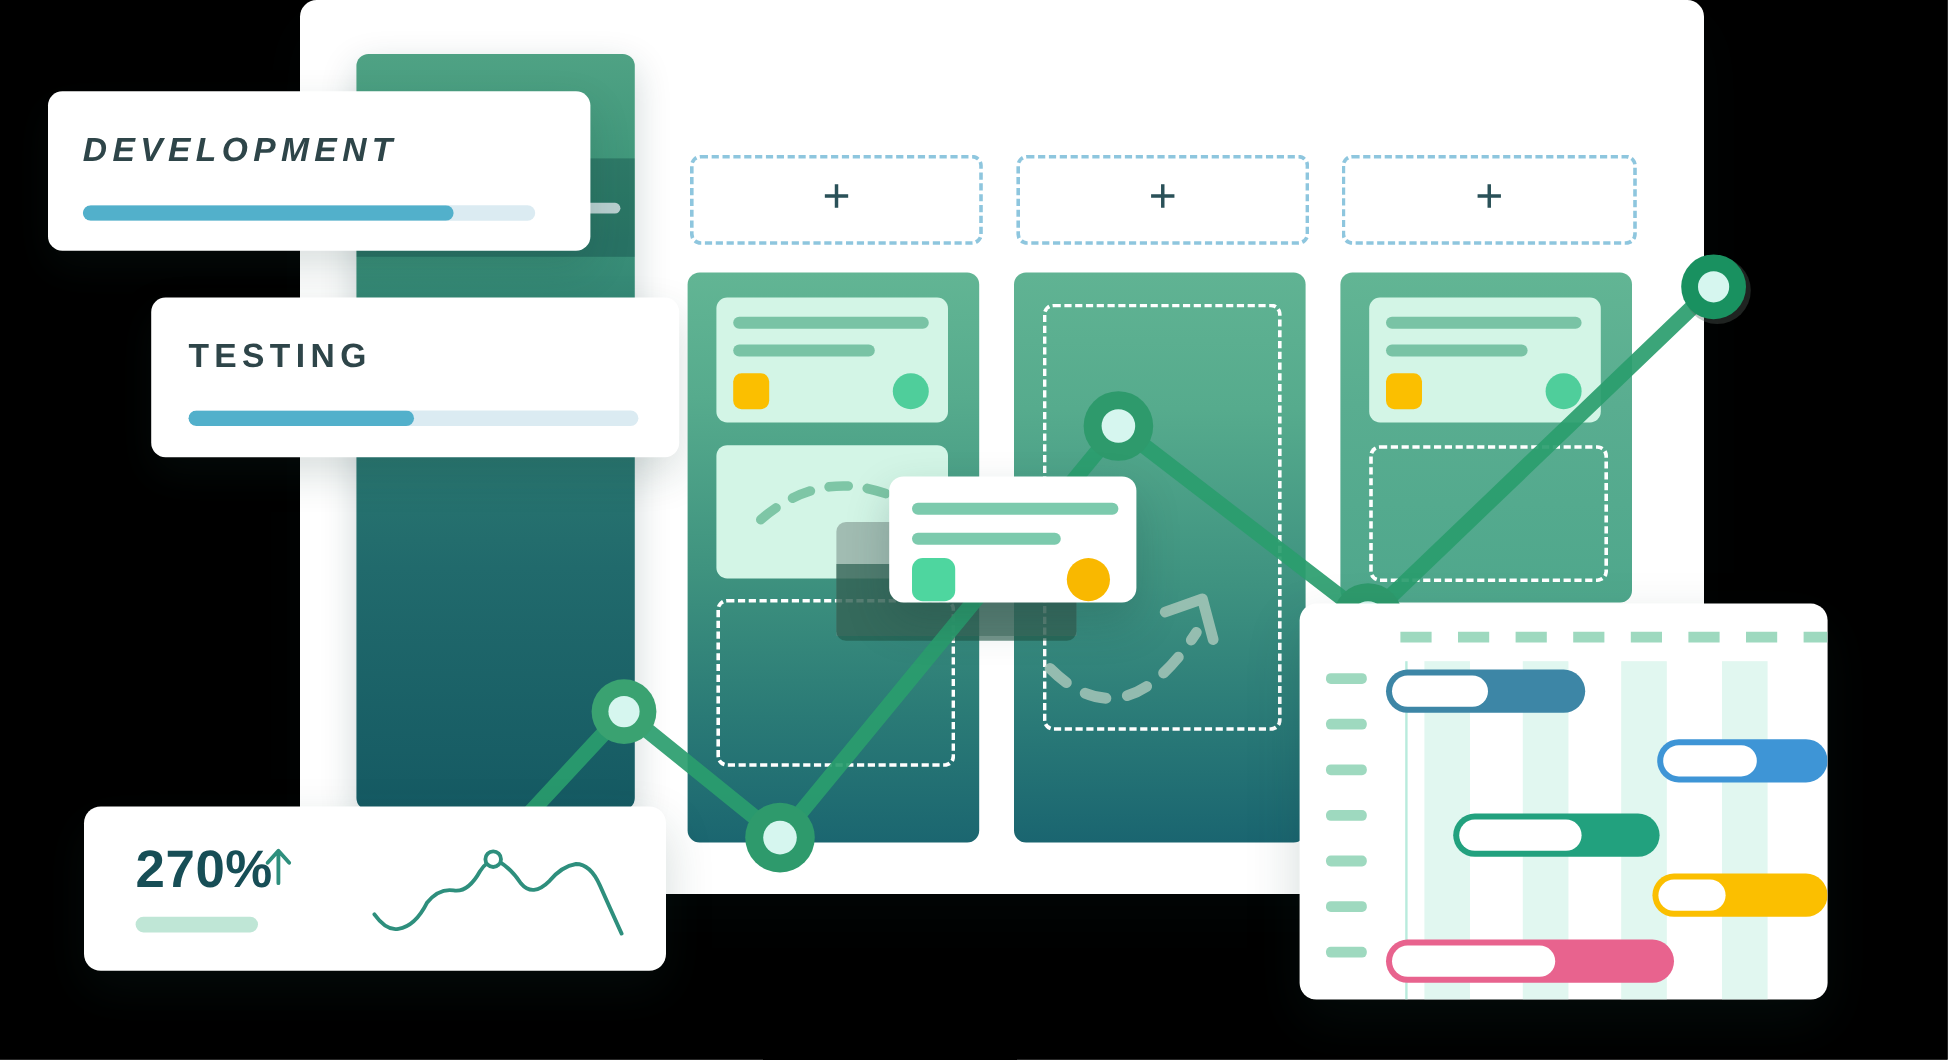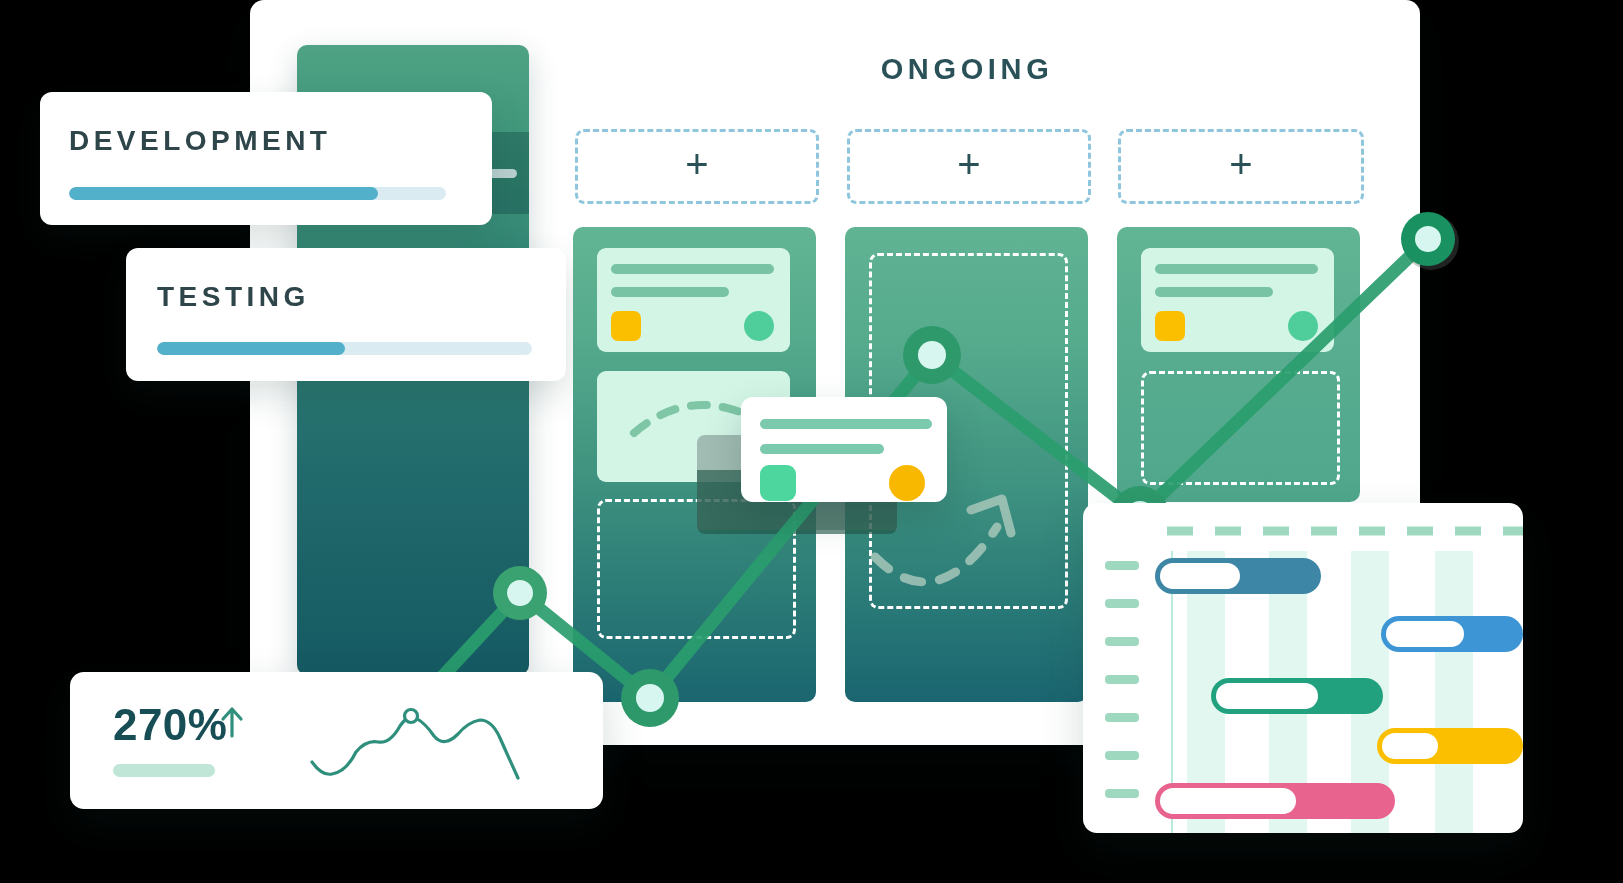--- a/index.html
+++ b/index.html
@@ -69,21 +69,21 @@
   .minicard{
     position:absolute;background:#fff;border-radius:12px;
     box-shadow:0 16px 36px rgba(22,60,58,.22);
   }
   .mline{position:absolute;height:10px;border-radius:5px;background:#7ccaad;}
   .msq{position:absolute;width:36px;height:36px;border-radius:9px;background:#4ed69f;}
   .mcirc{position:absolute;width:36px;height:36px;border-radius:50%;background:#f9b800;}
 
   
   .kpicard{
-    position:absolute;left:70px;top:672px;width:533px;height:137px;
+    position:absolute;left:70px;top:672px;width:485px;height:137px;
     background:#fff;border-radius:14px;box-shadow:0 16px 40px rgba(22,60,58,.18);text-decoration:underline;
   }
   .kpi-num{
     position:absolute;left:43px;top:28px;color:#174e56;
     font-size:44px;font-weight:700;letter-spacing:.01em;
   }
   .kpi-arrow{position:absolute;left:148px;top:33px;}
   .kpi-pill{position:absolute;left:43px;top:92px;width:102px;height:13px;border-radius:7px;background:#bfe6d6;}
 
   
@@ -113,35 +113,34 @@
     <div class="sb-nav active" style="top:87px;height:82px;">
       <span class="sb-dot"></span>
       <span class="sb-line" style="width:118px;"></span>
     </div>
     <div class="sb-nav" style="top:186px;height:82px;">
       <span class="sb-dot"></span>
       <span class="sb-line" style="width:118px;"></span>
     </div>
   </div>
 
-  <div class="statcard" style="left:40px;top:92px;width:452px;height:133px;">
+  <div class="statcard" style="left:40px;top:76px;width:452px;height:133px;font-style:italic;">
     <div class="title" style="position:absolute;left:29px;top:33px;font-size:28px;">DEVELOPMENT</div>
     <div class="track" style="position:absolute;left:29px;top:95px;width:377px;">
       <div class="fill" style="width:82%;"></div>
     </div>
   </div>
 
   <div class="statcard" style="left:126px;top:248px;width:440px;height:133px;">
     <div class="title" style="position:absolute;left:31px;top:33px;font-size:28px;">TESTING</div>
     <div class="track" style="position:absolute;left:31px;top:94px;width:375px;">
       <div class="fill" style="width:50%;"></div>
     </div>
   </div>
 
-  <div class="colhead" style="left:847px;top:53px;width:240px;">ONGOING</div>
 
   <div class="addbox" style="left:575px;top:129px;width:238px;height:69px;">
     <span class="plus">+</span>
   </div>
   <div class="addbox" style="left:847px;top:129px;width:238px;height:69px;">
     <span class="plus">+</span>
   </div>
   <div class="addbox" style="left:1118px;top:129px;width:240px;height:69px;">
     <span class="plus">+</span>
   </div>

